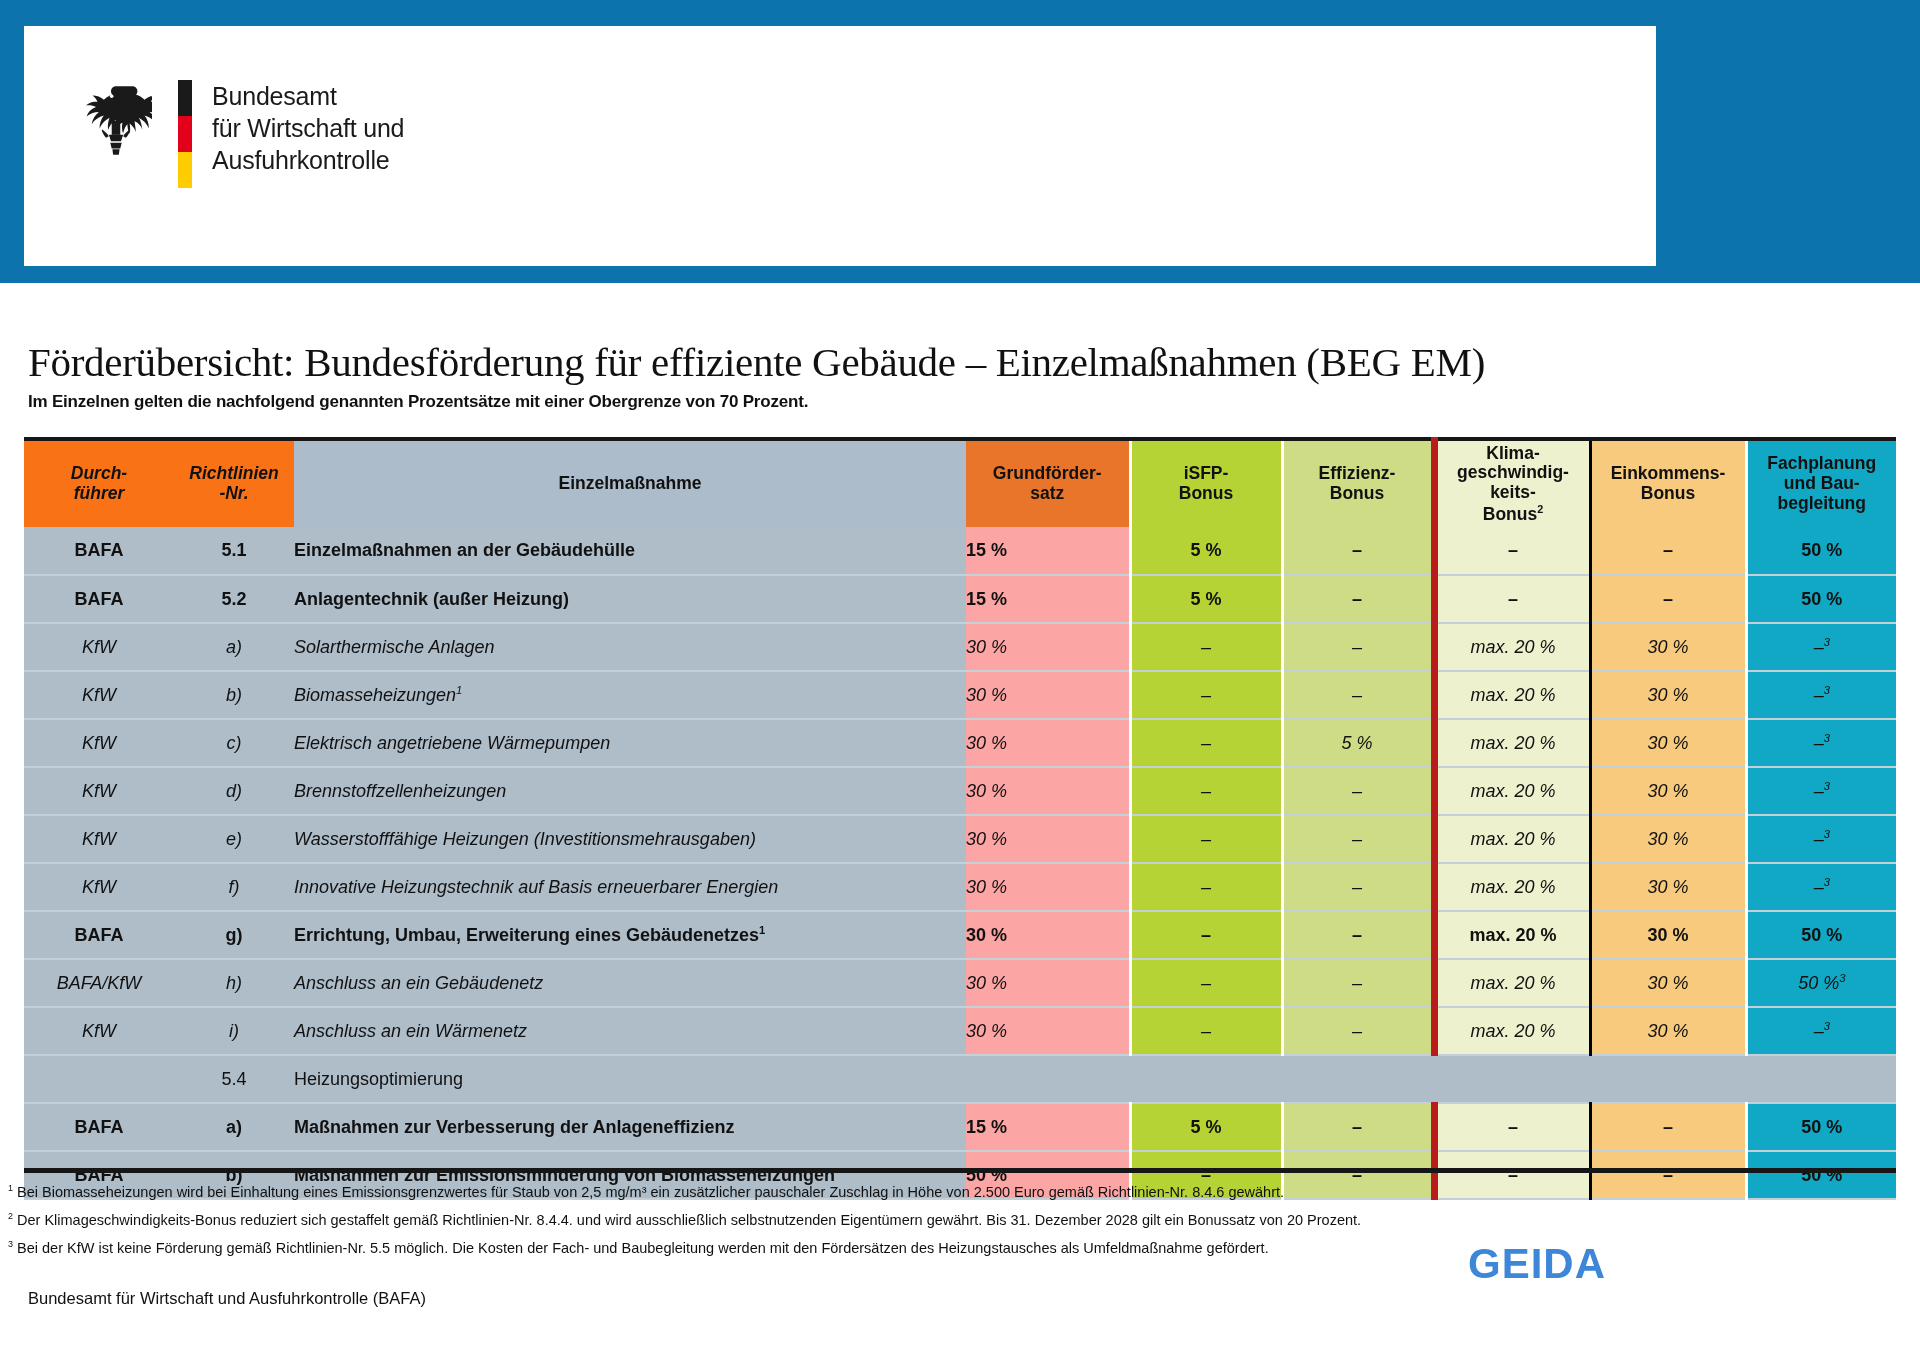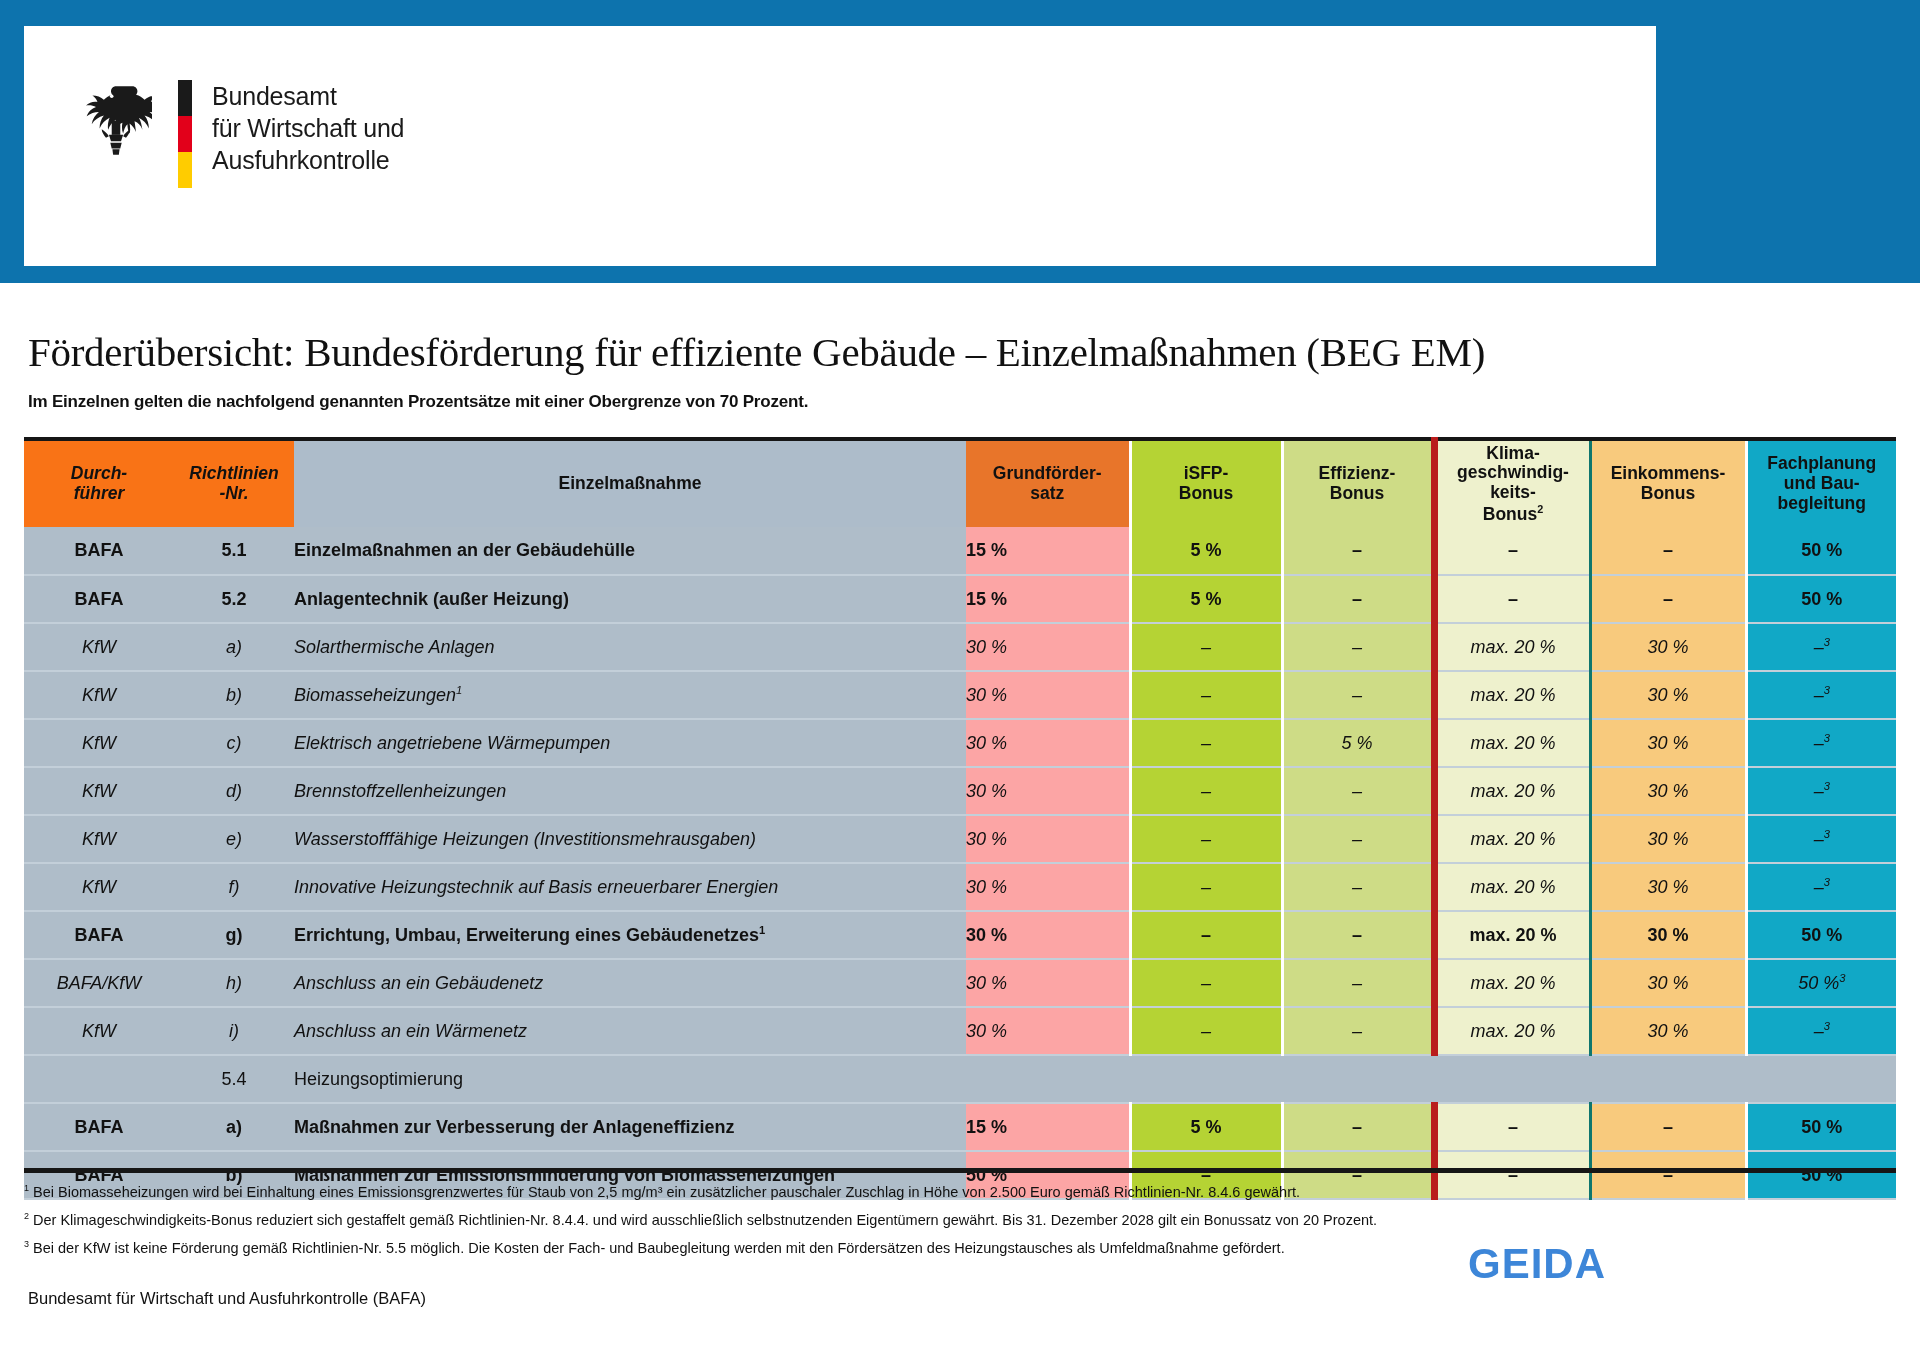--- a/index.html
+++ b/index.html
@@ -64,21 +64,21 @@
     line-height: 1.28;
     color: #1a1a1a;
     font-weight: 400;
     letter-spacing: -0.2px;
     padding-top: 2px;
   }
 
   
   .title {
     position: absolute;
-    left: 28px; top: 328px;
+    left: 28px; top: 338px;
     font-family: "Liberation Serif", serif;
     font-size: 41px;
     font-weight: 400;
     color: #111111;
     letter-spacing: -0.3px;
     white-space: nowrap;
   }
   .subtitle {
     position: absolute;
     left: 28px; top: 392px;
@@ -175,38 +175,38 @@
     font-size: 18px;
     color: #111111;
     border-bottom: 2px solid #c3cfd9;
   }
   tr.section td.gapcell { background: #afbdc9; border-bottom: 2px solid #c3cfd9; }
 
   
   td.b-gf, td.h-gf        { border-right: 3px solid #ffffff; }
   td.b-isfp, td.h-isfp    { border-right: 3px solid #ffffff; }
   td.b-eff, td.h-eff      { border-right: 7px solid #b91c1c; }
-  td.b-klima, td.h-klima  { border-right: 3px solid #0f766e; }
+  td.b-klima, td.h-klima  { border-right: 3px solid #000000; }
   td.b-eink, td.h-eink    { border-right: 3px solid #ffffff; }
 
   sup { font-size: 0.62em; vertical-align: super; }
 
   .table-bottom-rule {
     position: absolute;
     left: 24px;
     top: 1168px;
     width: 1872px;
     height: 5px;
     background: #161616;
   }
 
   
   .footnotes {
     position: absolute;
-    left: 24px; top: 1183px;
+    left: 8px; top: 1183px;
     width: 1500px;
   }
   .footnote {
     font-family: "Liberation Sans", sans-serif;
     font-size: 14.5px;
     color: #111111;
     line-height: 1.2;
     margin-bottom: 10px;
     white-space: nowrap;
   }

